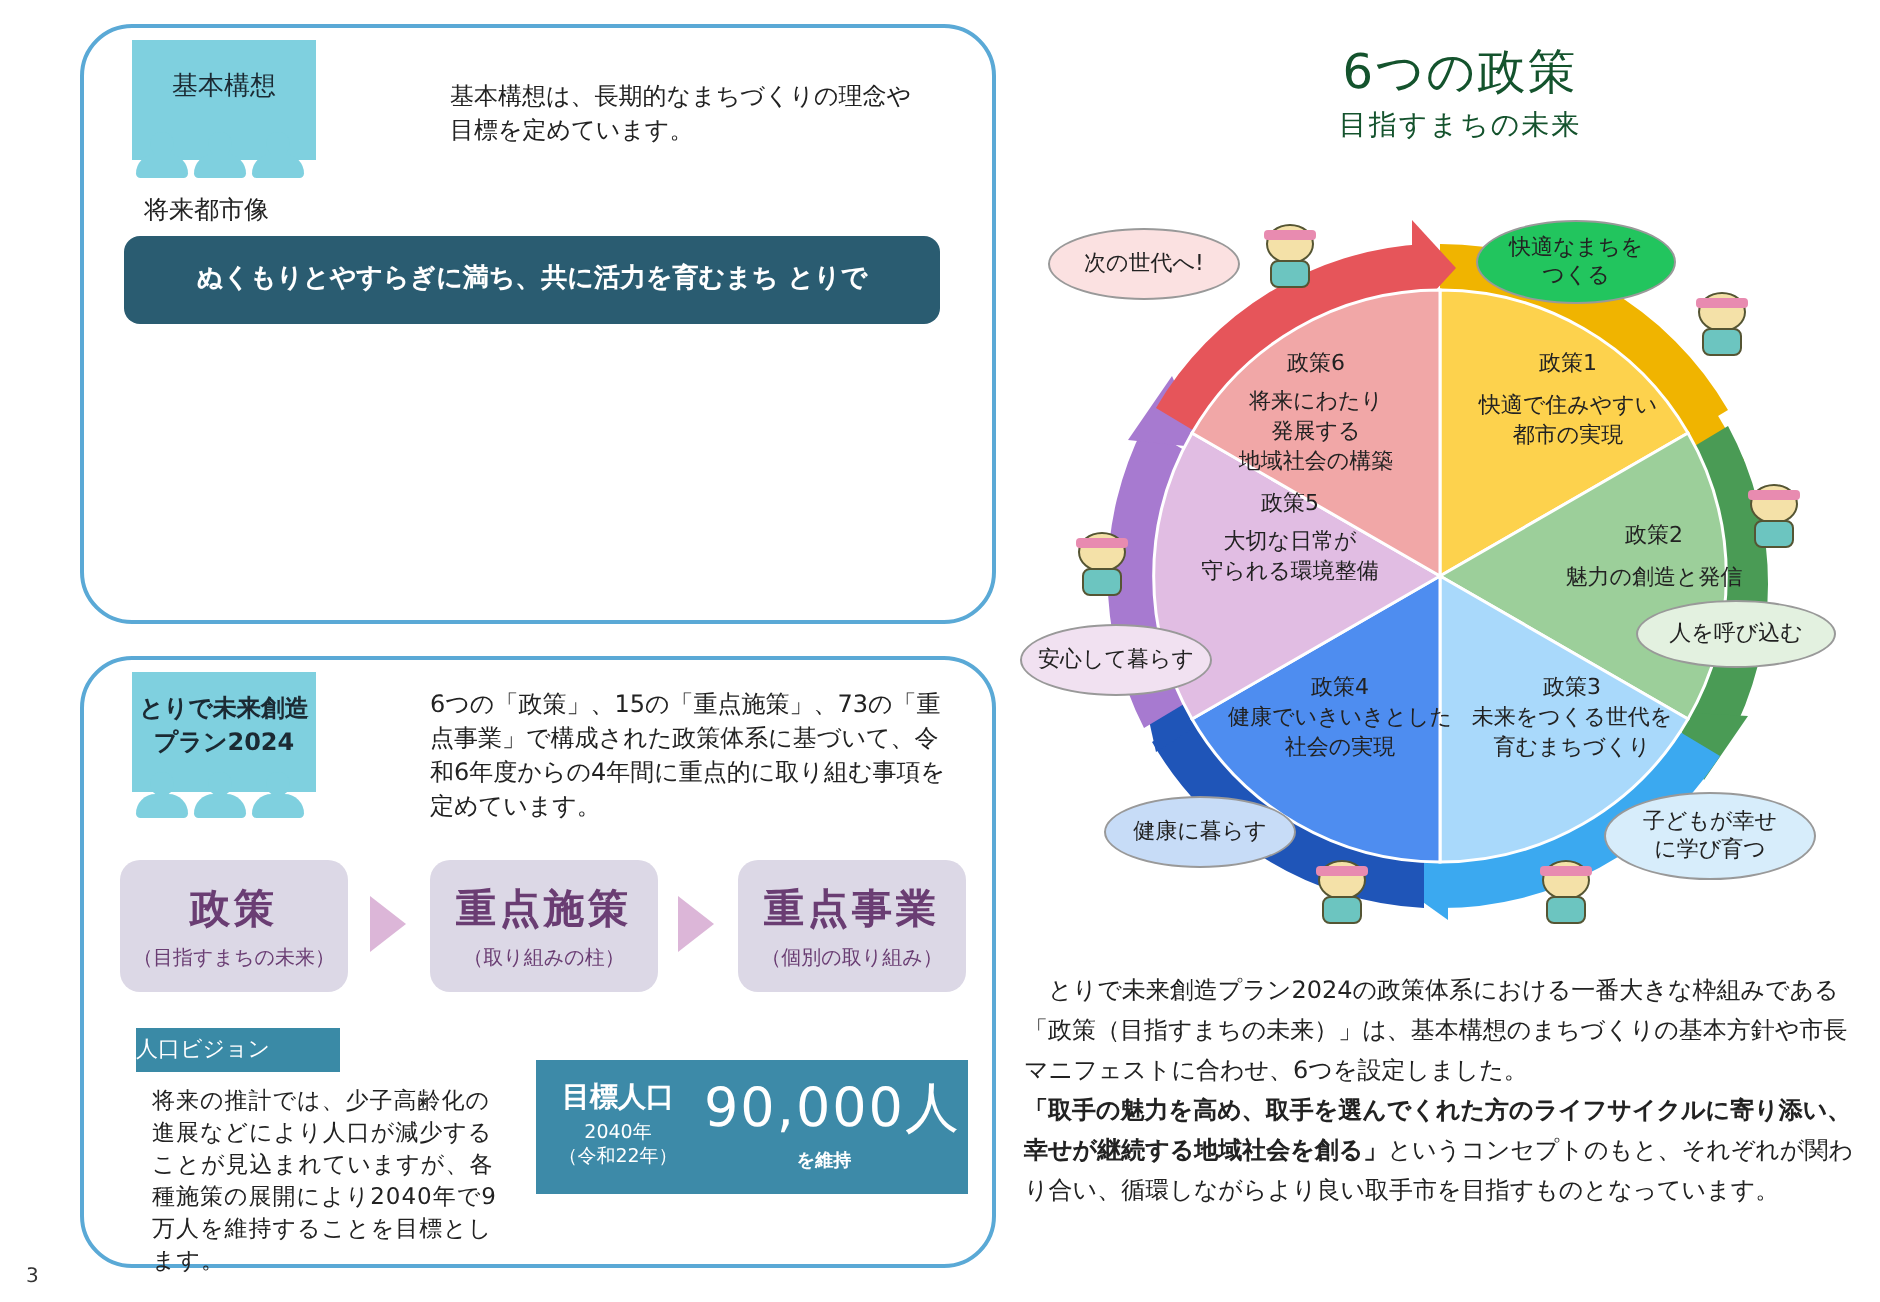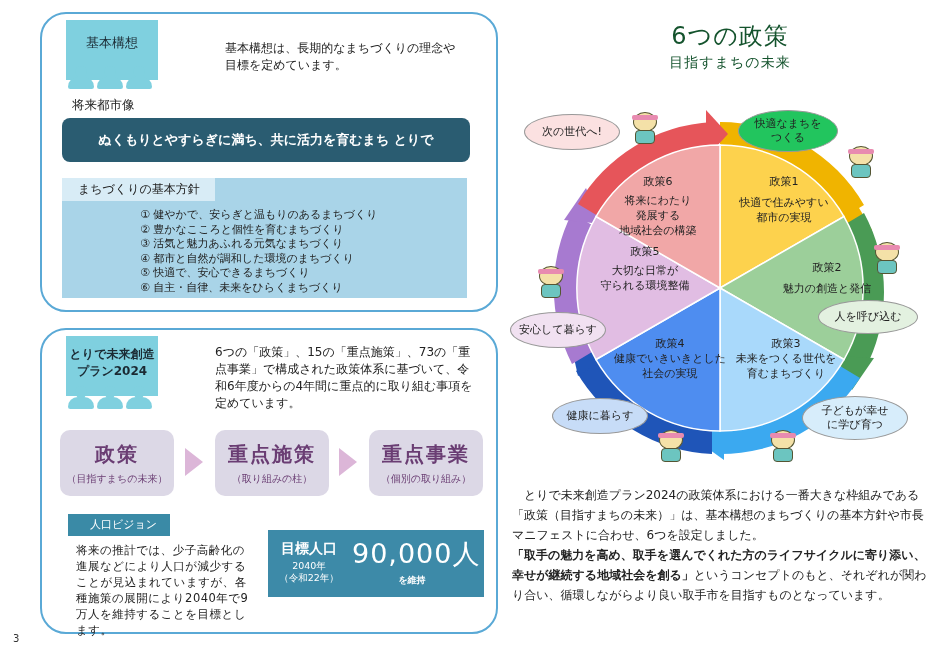--- a/index.html
+++ b/index.html
@@ -25,21 +25,21 @@
 
   .policy-panel { position: absolute; left: 20px; top: 164px; width: 405px; height: 120px; background: #a9d4e8; }
   .policy-panel .tab { position: absolute; left: 0; top: 0; width: 153px; height: 23px; background: #d8ecf6; font-size: 12px; line-height: 23px; padding-left: 16px; }
   .policy-panel ul { position: absolute; left: 78px; top: 30px; list-style: none; font-size: 11px; line-height: 14.5px; color: #222; }
 
   .flow-box { position: absolute; top: 100px; width: 114px; height: 66px; background: #dcd8e6; border-radius: 10px; text-align: center; }
   .flow-box .big { display: block; margin-top: 11px; font-size: 20px; font-weight: bold; color: #6a3d73; letter-spacing: 2px; }
   .flow-box .small { display: block; margin-top: 4px; font-size: 10px; color: #6a3d73; }
   .flow-arrow { position: absolute; top: 118px; width: 0; height: 0; border-top: 14px solid transparent; border-bottom: 14px solid transparent; border-left: 18px solid #dcb6d8; }
 
-  .vision-label { position: absolute; left: 26px; top: 184px; width: 102px; height: 22px; background: #3a8aa6; color: #fff; font-size: 11px; line-height: 22px; padding-left: 22px; }
+  .vision-label { position: absolute; left: 26px; top: 184px; width: 102px; height: 22px; background: #3a8aa6; color: #fff; font-size: 11px; line-height: 22px; }
   .vision-text { position: absolute; left: 34px; top: 212px; width: 180px; font-size: 11.5px; line-height: 16px; letter-spacing: 0.5px; }
   .target { position: absolute; left: 226px; top: 200px; width: 216px; height: 67px; background: #3d8aa8; color: #fff; }
   .target .t1 { position: absolute; left: 10px; top: 10px; width: 62px; text-align: center; font-size: 14px; font-weight: bold; }
   .target .t2 { position: absolute; left: 10px; top: 30px; width: 62px; text-align: center; font-size: 9.5px; }
   .target .t3 { position: absolute; left: 10px; top: 42px; width: 62px; text-align: center; font-size: 9.5px; }
   .target .num { position: absolute; left: 84px; top: 6px; font-size: 27px; letter-spacing: 1px; }
   .target .keep { position: absolute; left: 84px; top: 44px; width: 120px; text-align: center; font-size: 9px; font-weight: bold; }
 
   .page-num { position: absolute; left: 13px; top: 633px; font-size: 10px; color: #333; }
 
@@ -78,31 +78,20 @@
         <div class="body"></div>
       </div>
     <div class="person" style="left:84px; top:52px;">
         <div class="head"></div>
         <div class="body"></div>
       </div>
   </div>
   <div class="desc" style="left:183px; top:26px; width:240px;">基本構想は、長期的なまちづくりの理念や目標を定めています。</div>
   <div class="desc" style="left:30px; top:82px; font-size:12.5px;">将来都市像</div>
   <div class="slogan">ぬくもりとやすらぎに満ち、共に活力を育むまち とりで</div>
-  <div class="policy-panel">
-    <div class="tab">まちづくりの基本方針</div>
-    <ul>
-      <li>① 健やかで、安らぎと温もりのあるまちづくり</li>
-      <li>② 豊かなこころと個性を育むまちづくり</li>
-      <li>③ 活気と魅力あふれる元気なまちづくり</li>
-      <li>④ 都市と自然が調和した環境のまちづくり</li>
-      <li>⑤ 快適で、安心できるまちづくり</li>
-      <li>⑥ 自主・自律、未来をひらくまちづくり</li>
-    </ul>
-  </div>
 </div>
 
 <div class="card" id="card2">
   <div class="people-box" style="left:24px; top:6px; width:92px; height:60px;">
     <div class="pbtitle" style="top:10px; font-weight:bold; font-size:12px;">とりで未来創造</div>
     <div class="pbtitle" style="top:27px; font-weight:bold; font-size:12px;">プラン2024</div>
   </div>
   <div>
     <div class="person" style="left:26px; top:56px;">
         <div class="head"></div>

